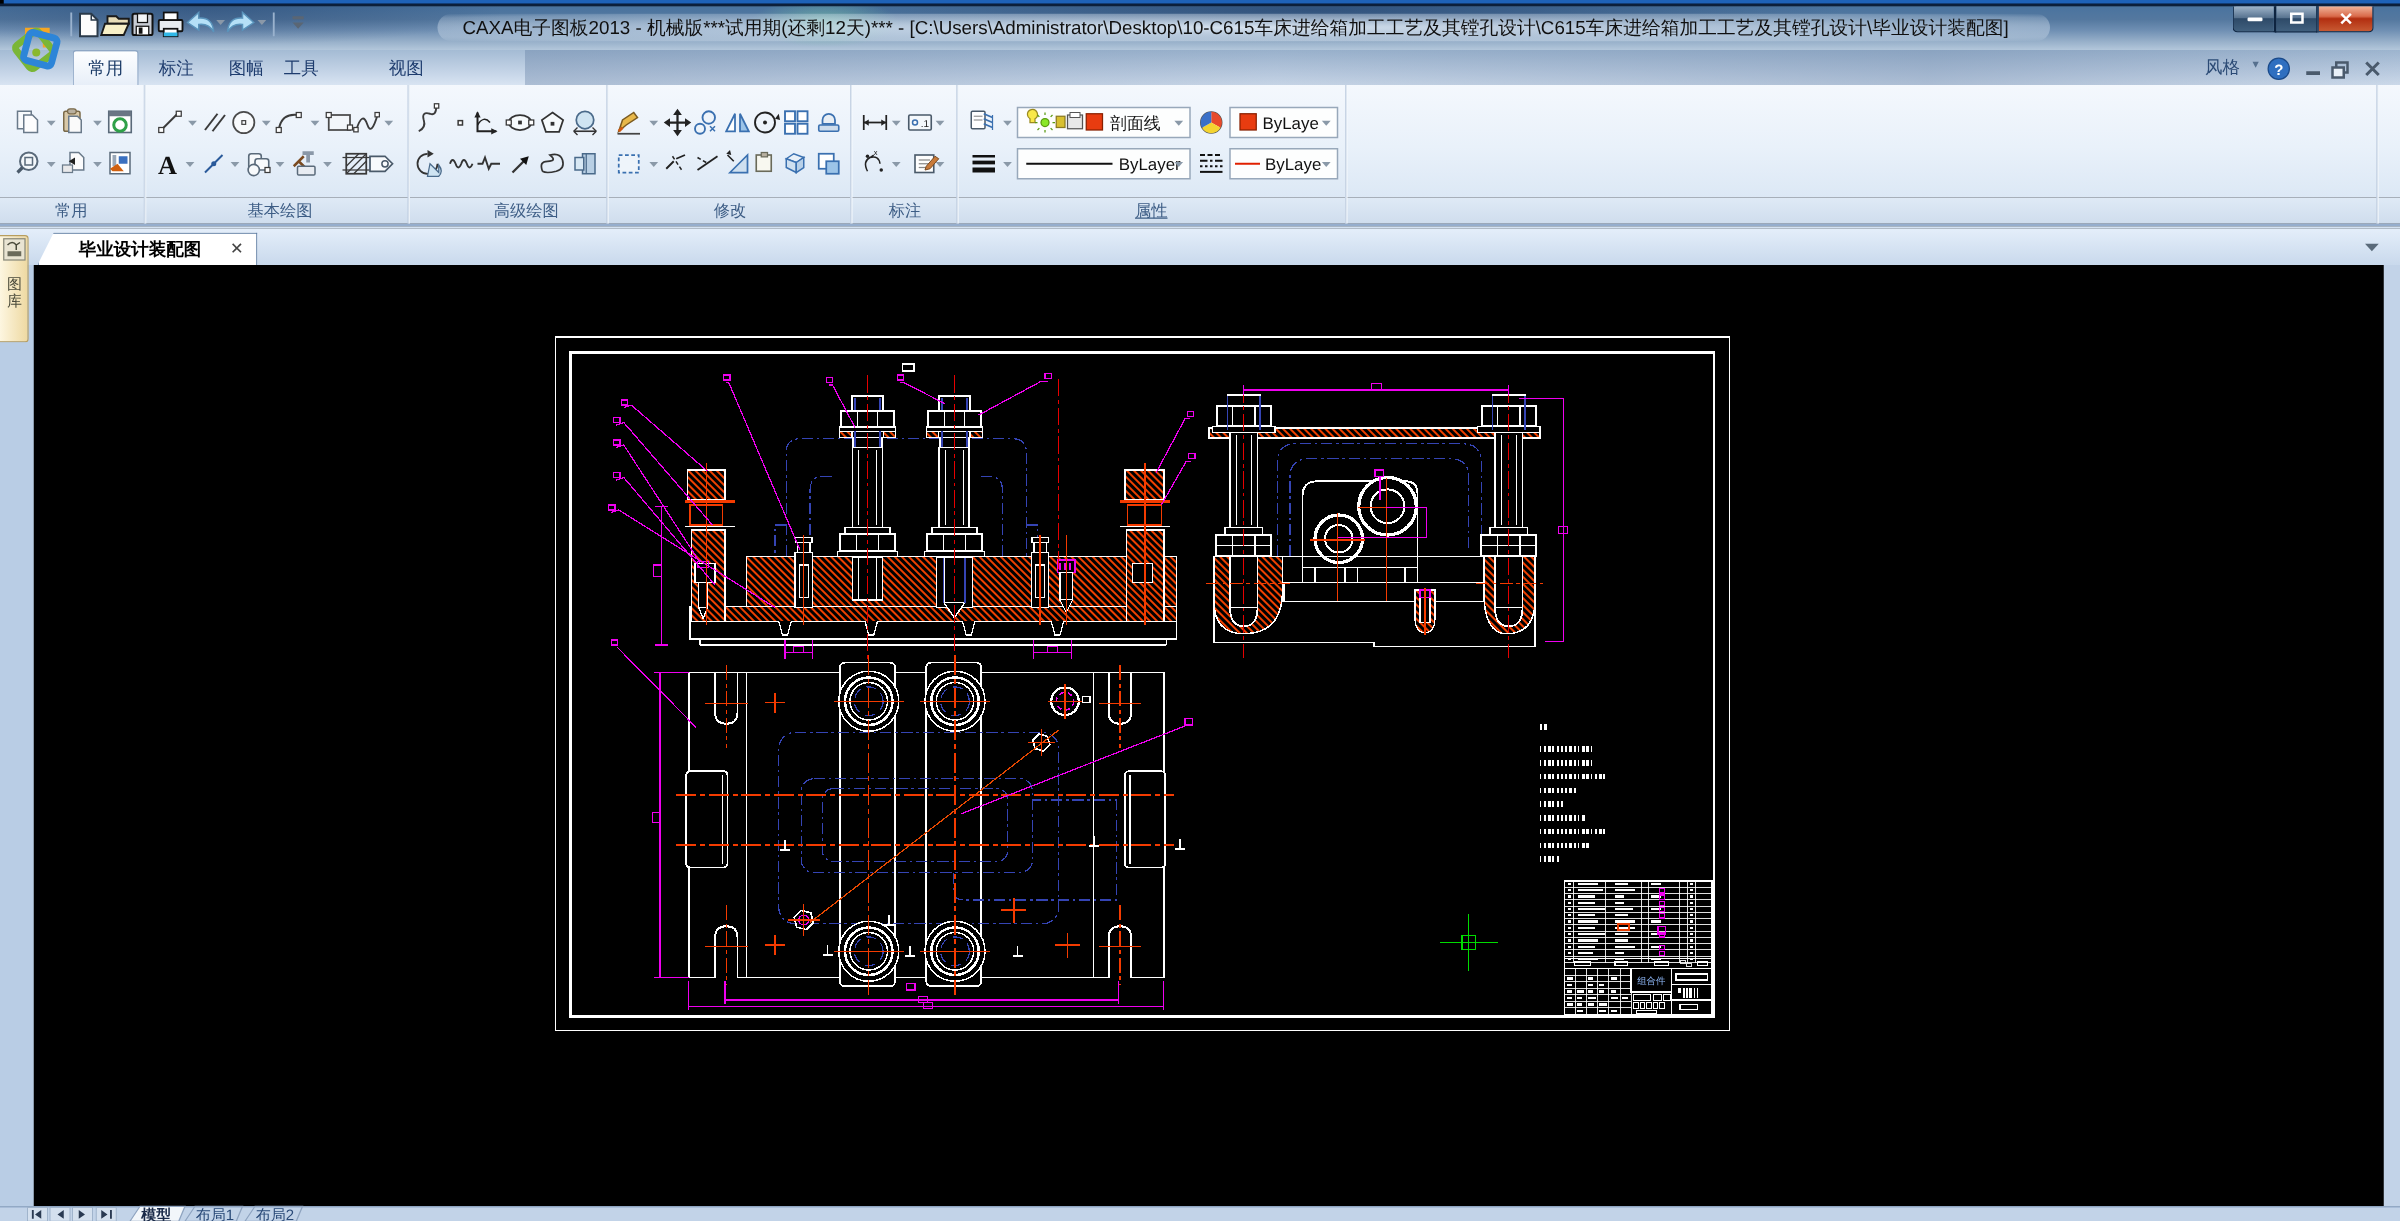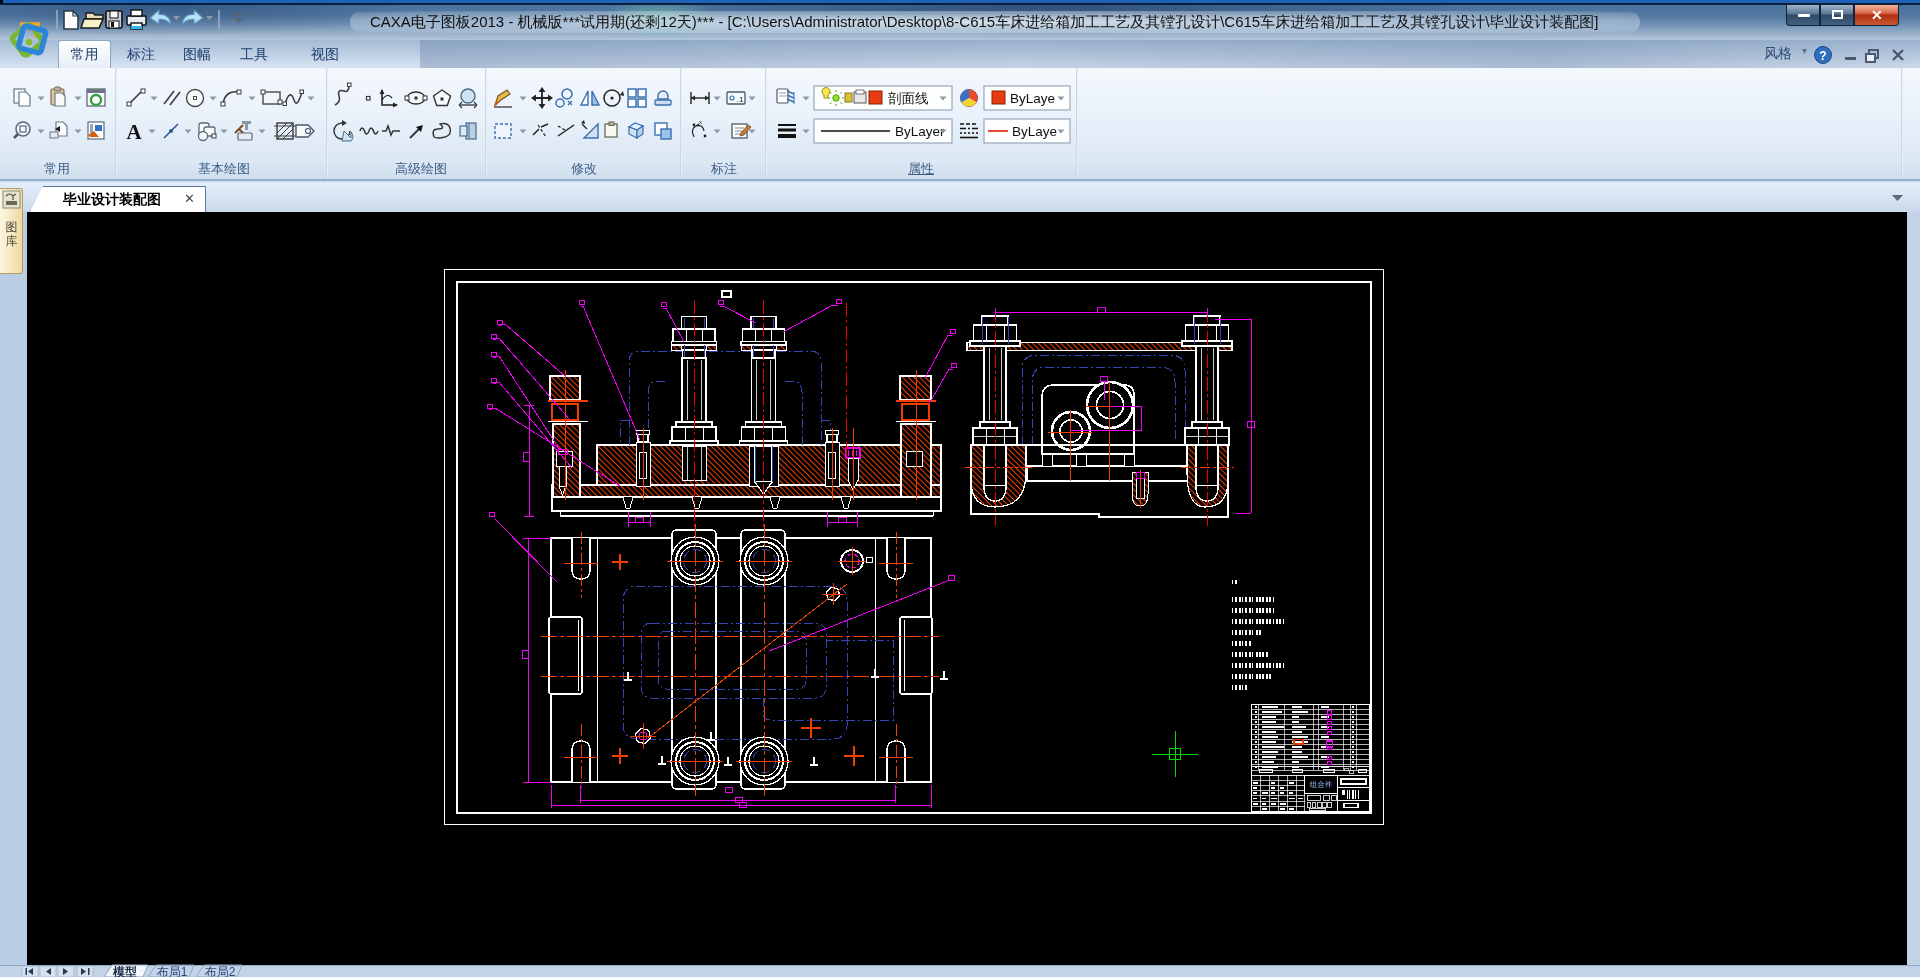--- a/index.html
+++ b/index.html
@@ -72,39 +72,39 @@
 </head>
 <body>
 <div id="app">
   <div class="abs" id="topline"></div>
   <div class="abs" id="topline2"></div>
   <div class="abs" id="titlebar"></div>
   <div class="abs" id="titledark"></div>
   <div class="abs" id="titledark2"></div>
   <div class="abs" id="greenblob"></div>
   <div class="abs" id="titleglow"></div>
-  <div class="abs" id="titletext">CAXA电子图板2013 - 机械版***试用期(还剩12天)*** - [C:\Users\Administrator\Desktop\8-C615车床进给箱加工工艺及其镗孔设计\C615车床进给箱加工工艺及其镗孔设计\毕业设计装配图]</div>
+  <div class="abs" id="titletext">CAXA电子图板2013 - 机械版***试用期(还剩12天)*** - [C:\Users\Administrator\Desktop\10-C615车床进给箱加工工艺及其镗孔设计\C615车床进给箱加工工艺及其镗孔设计\毕业设计装配图]</div>
   <div class="abs" id="winbtns">
     <div class="wb" id="wb-min">
         <span style="left:11px;top:9px;width:12px;height:3px;background:#fff;border-radius:1px;"></span>
       </div>
     <div class="wb" id="wb-max">
         <span style="left:11px;top:5px;width:11px;height:9px;border:2px solid #fff;background:transparent;"></span>
       </div>
     <div class="wb" id="wb-close">
         <span style="left:16px;top:2px;font-size:14px;">✕</span>
       </div>
   </div>
 
   <div class="abs" id="tabrow"></div>
   <div class="abs" id="tabrowdark"></div>
   <div class="abs rtab" id="rtab-active">常用</div>
   <div class="abs rtab" style="left:119px;width:44px;">标注</div>
   <div class="abs rtab" style="left:175px;width:44px;">图幅</div>
-  <div class="abs rtab" style="left:232px;width:44px;">工具</div>
+  <div class="abs rtab" style="left:219px;width:44px;">工具</div>
   <div class="abs rtab" style="left:303px;width:44px;">视图</div>
   <div class="abs" id="stylerow">
     <span style="position:absolute;left:24px;top:3px;font-family:Liberation Mono, monospace;">风格</span>
     <span style="position:absolute;left:62px;top:3px;color:#56708e;font-size:10px;">▾</span>
   </div>
 
   <div class="abs" id="ribbon"></div>
   <div class="abs" id="grouplabels"></div>
   <div class="abs glabel" style="left:44px;">常用</div>
   <div class="abs glabel" style="left:198px;">基本绘图</div>

